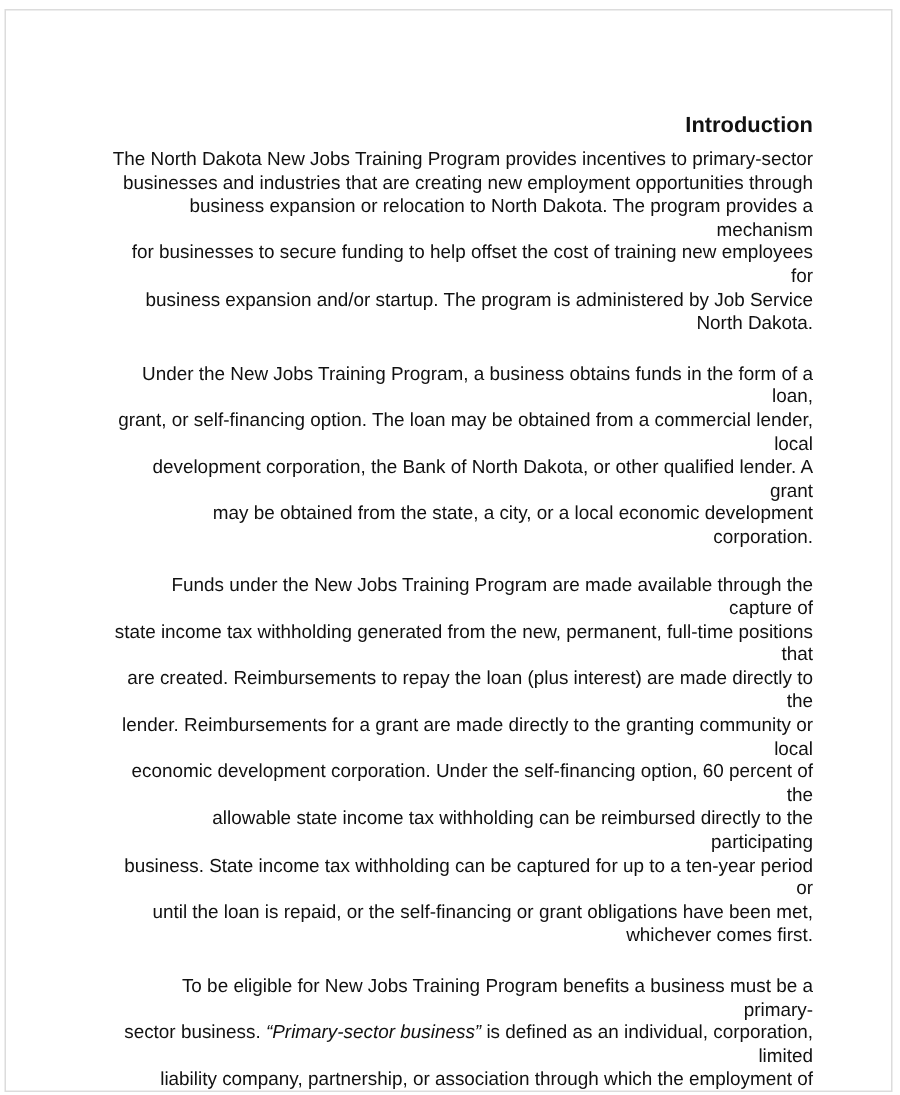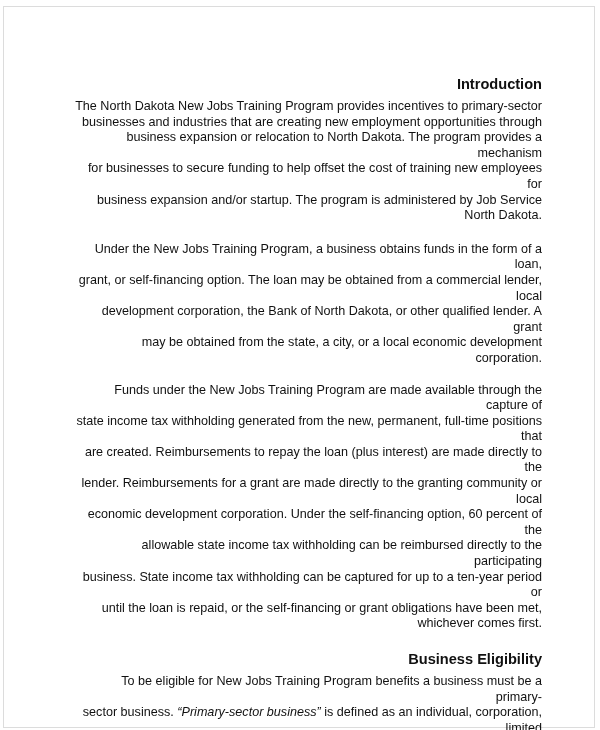--- a/index.html
+++ b/index.html
@@ -62,21 +62,20 @@
 economic development corporation. Under the self-financing option, 60 percent of the
 allowable state income tax withholding can be reimbursed directly to the participating
 business. State income tax withholding can be captured for up to a ten-year period or
 until the loan is repaid, or the self-financing or grant obligations have been met,
 whichever comes first.</p>
     </section>
 
     <div class="section-gap"></div>
 
     <section>
-      <h2>Business Eligibility</h2>
       <p><span>To be eligible for New Jobs Training Program benefits a business must be a primary-
 sector business. </span><em>“Primary-sector business”</em><span> is defined as an individual, corporation, limited
 liability company, partnership, or association through which the employment of knowledge
 or labor adds value to a product, process, or service that results in the creation of new
 wealth. This term includes tourism, but does not include production agriculture.</span></p>
 
     </section>
 
   </div>
 </div>

